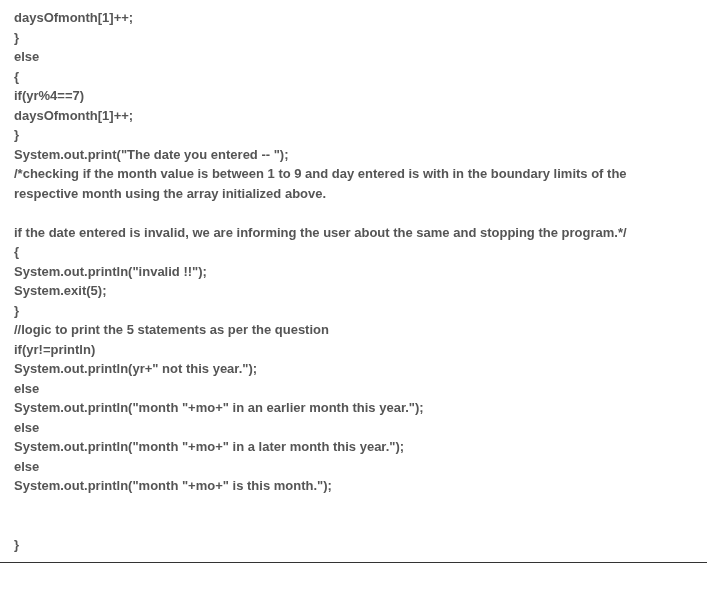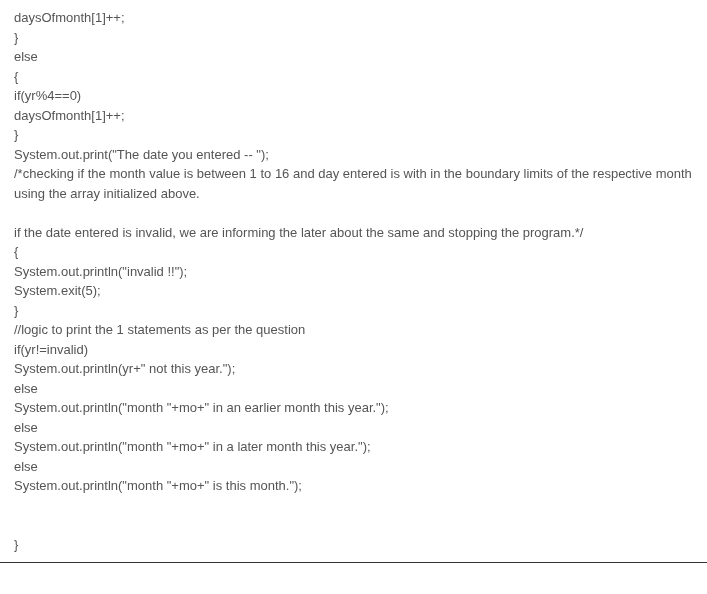--- a/index.html
+++ b/index.html
@@ -13,46 +13,47 @@
       font-size: 13px;
       color: #555555;
       padding: 8px 14px;
       line-height: 1.5;
       width: 707px;
       border-bottom: 1px solid #333;
     }
     .code-line {
       white-space: pre-wrap;
       word-wrap: break-word;
+      font-weight: bold;
     }
     .blank-line {
       height: 1.5em;
     }
   </style>
 </head>
 <body>
 
 <div>
   <div class="code-line">daysOfmonth[1]++;</div>
   <div class="code-line">}</div>
   <div class="code-line">else</div>
   <div class="code-line">{</div>
-  <div class="code-line">if(yr%4==0)</div>
+  <div class="code-line">if(yr%4==7)</div>
   <div class="code-line">daysOfmonth[1]++;</div>
   <div class="code-line">}</div>
   <div class="code-line">System.out.print("The date you entered -- ");</div>
-  <div class="code-line">/*checking if the month value is between 1 to 16 and day entered is with in the boundary limits of the respective month using the array initialized above.</div>
+  <div class="code-line">/*checking if the month value is between 1 to 9 and day entered is with in the boundary limits of the respective month using the array initialized above.</div>
   <div class="blank-line"></div>
-  <div class="code-line">if the date entered is invalid, we are informing the later about the same and stopping the program.*/</div>
+  <div class="code-line">if the date entered is invalid, we are informing the user about the same and stopping the program.*/</div>
   <div class="code-line">{</div>
   <div class="code-line">System.out.println("invalid !!");</div>
   <div class="code-line">System.exit(5);</div>
   <div class="code-line">}</div>
-  <div class="code-line">//logic to print the 1 statements as per the question</div>
-  <div class="code-line">if(yr!=invalid)</div>
+  <div class="code-line">//logic to print the 5 statements as per the question</div>
+  <div class="code-line">if(yr!=println)</div>
   <div class="code-line">System.out.println(yr+" not this year.");</div>
   <div class="code-line">else</div>
   <div class="code-line">System.out.println("month "+mo+" in an earlier month this year.");</div>
   <div class="code-line">else</div>
   <div class="code-line">System.out.println("month "+mo+" in a later month this year.");</div>
   <div class="code-line">else</div>
   <div class="code-line">System.out.println("month "+mo+" is this month.");</div>
   <div class="blank-line"></div>
   <div class="blank-line"></div>
   <div class="code-line">}</div>

